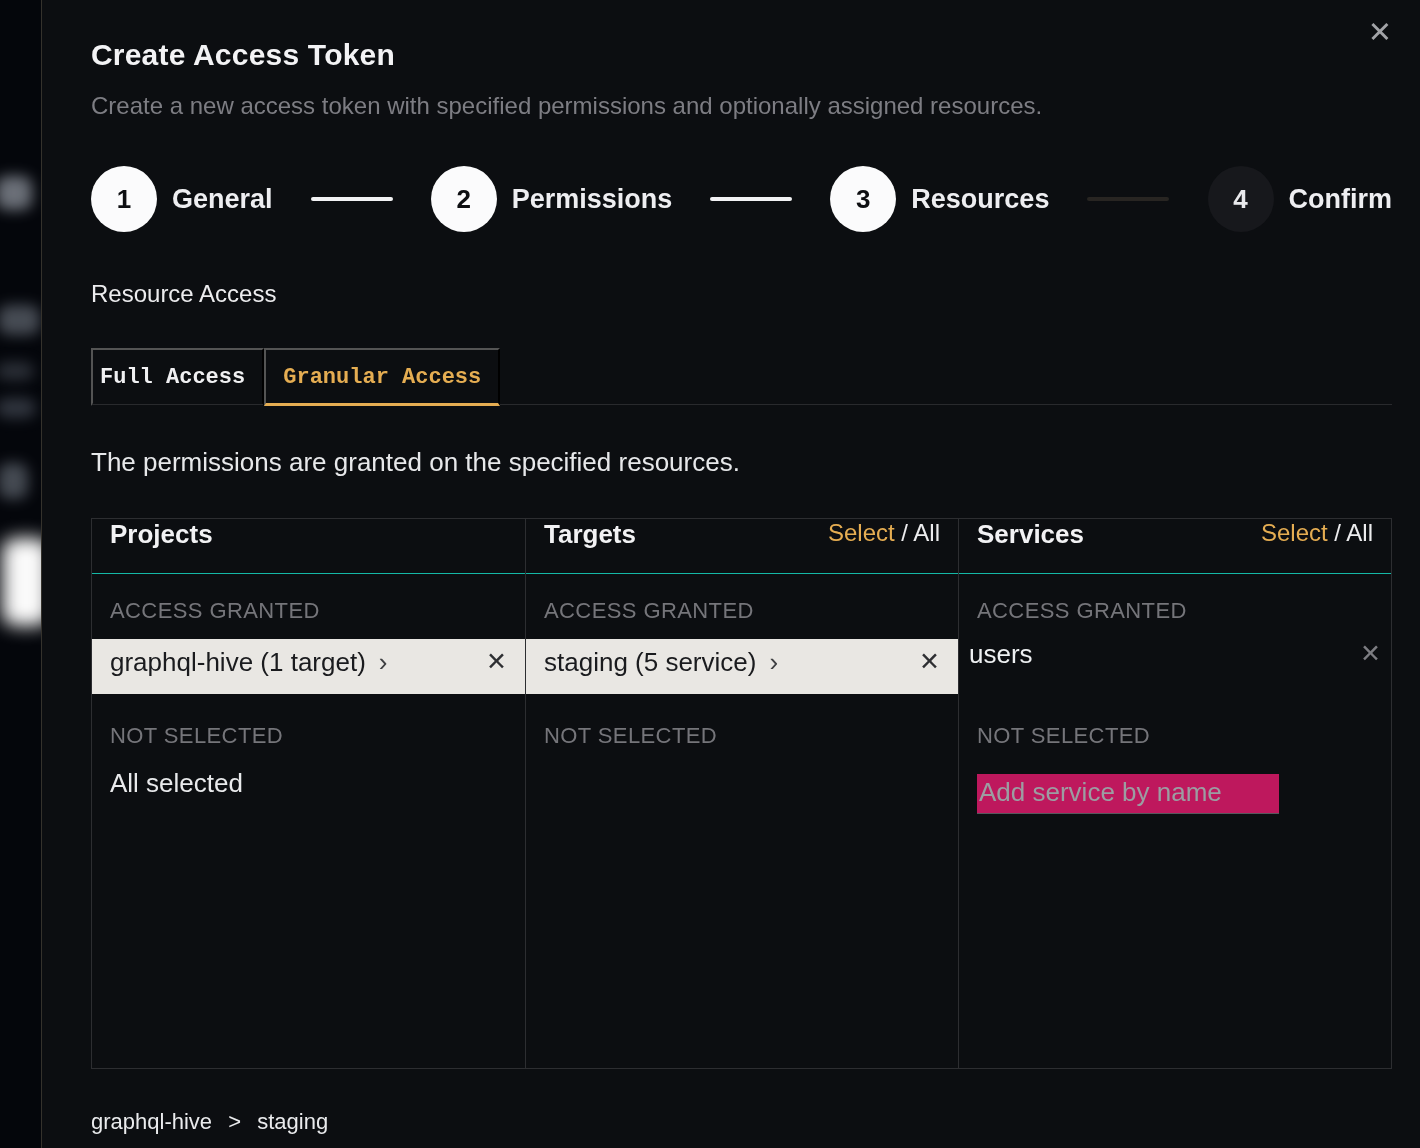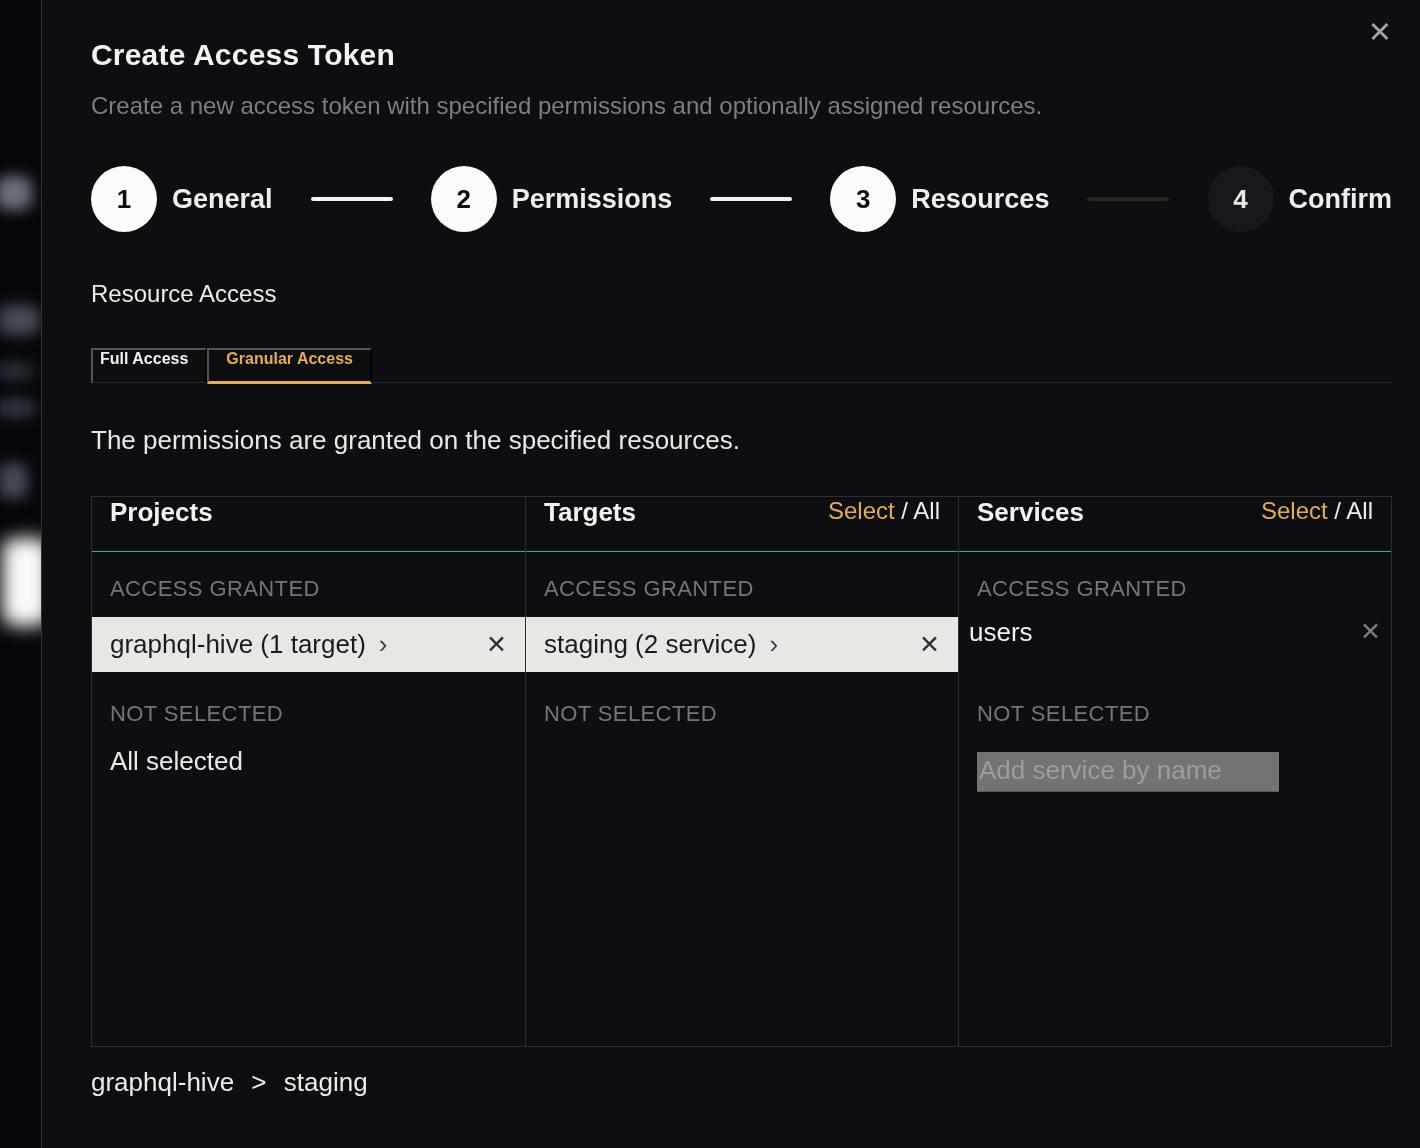--- a/index.html
+++ b/index.html
@@ -51,23 +51,23 @@
   .step-circle.done { background:#fbfbfc; color:#0e0f12; }
   .step-circle.todo { background:#17181c; color:#e9e9ec; }
   .step-label { font-size:27px; font-weight:600; color:#eeeef1; }
   .connector { width:82px; height:4px; border-radius:2px; background:#f2f2f4; }
   .connector.dim { background:#282522; }
 
   
   .section-heading { margin-top:48px; font-size:24px; font-weight:500; color:#ececee; }
   .tabs { margin-top:40px; display:flex; align-items:flex-end; border-bottom:1px solid #292a2d; }
   .tab {
-    padding:0 17px 13px; font-size:16px; font-weight:600; color:#f0f0f2;
+    padding:15px 17px 13px; font-size:22px; font-weight:600; color:#f0f0f2;
     border-bottom:3px solid transparent; margin-bottom:-2px; cursor:pointer; background:none;
-    font-family:Liberation Sans, sans-serif;
+    font-family:Liberation Mono, monospace;
   }
   .tab.first { padding-left:7px; }
   .tab.active { color:#e5ad52; border-bottom-color:#e5ad52; }
   .description { margin-top:42px; font-size:26px; font-weight:400; color:#e7e8ea; }
 
   
   .resource-table {
     margin-top:40px; height:551px;
     border:1px solid #2d2e31;
     display:grid; grid-template-columns:1fr 1fr 1fr;
@@ -78,42 +78,42 @@
     height:55px; border-bottom:1px solid #14b8a6;
     display:flex; align-items:flex-start; justify-content:space-between; padding:0 18px;
   }
   .col-title { font-size:26px; font-weight:700; color:#f2f2f4; }
   .select-all { font-size:24px; color:#ececee; white-space:nowrap; }
   .select-all .sel { color:#e5ad52; cursor:pointer; }
   .select-all .all { color:#ececee; cursor:pointer; }
   .sec-label { margin:24px 18px 0; font-size:22px; font-weight:400; color:#75757a; letter-spacing:.4px; }
   .row-selected {
     margin-top:15px; height:55px; background:#e9e7e3; color:#1a1b1e;
-    display:flex; align-items:center; padding:0 18px; font-size:26px; cursor:pointer;
+    display:flex; align-items:flex-start; padding:8px 18px; font-size:26px; cursor:pointer;
   }
   .row-selected .chev { margin-left:13px; font-size:26px; color:#3f4043; }
   .row-selected .x-btn { margin-left:auto; background:none; border:none; color:#2e2f32; font-size:25px; cursor:pointer; font-family:"DejaVu Sans",sans-serif; }
   .row-plain {
     margin-top:15px; height:55px; display:flex; align-items:flex-start;
     padding:0 10px; font-size:26px; color:#eef0f2; cursor:pointer;
   }
   .row-plain .x-btn { margin-left:auto; background:none; border:none; color:#7d7d82; font-size:25px; cursor:pointer; font-family:"DejaVu Sans",sans-serif; }
   .sec-label.second { margin-top:29px; }
   .note { margin:19px 18px 0; font-size:26px; color:#e9eaec; }
   .pick-list { margin-top:6px; }
   .pick-item { height:56px; display:flex; align-items:center; padding:0 18px; font-size:26px; color:#e9ebee; cursor:pointer; }
   .service-input {
     display:block; margin:25px 18px 0; width:302px; height:40px;
-    background:#737373; border:none; border-bottom:1px solid #57585d;
+    background:#be185d; border:none; border-bottom:1px solid #57585d;
     color:#e9e9ec; font-size:26px; padding:0 8px 2px 2px; font-family:inherit;
   }
   .service-input::placeholder { color:#9c9da2; }
 
   
-  .breadcrumb { margin-top:20px; font-size:26px; color:#eaebed; }
+  .breadcrumb { margin-top:40px; font-size:22px; color:#eaebed; }
   .breadcrumb .sep { margin:0 10px; color:#eaebed; }
 </style>
 </head>
 <body>
 
 <div class="backdrop">
   <div class="blob blob-1"></div>
   <div class="blob blob-2"></div>
   <div class="blob blob-3"></div>
   <div class="blob blob-4"></div>
@@ -179,21 +179,21 @@
       <div class="col-header">
         <span class="col-title">Targets</span>
         <span class="select-all">
           <span class="sel">Select</span>
           <span> <span>/</span> </span>
           <span class="all">All</span>
         </span>
       </div>
       <div class="sec-label">ACCESS GRANTED</div>
       <div class="row-selected">
-        <span>staging (2 service)</span>
+        <span>staging (5 service)</span>
         <span class="chev">›</span>
         <button class="x-btn">✕</button>
       </div>
       <div class="sec-label second">NOT SELECTED</div>
     </div>
 
     <div class="col">
       <div class="col-header">
         <span class="col-title">Services</span>
         <span class="select-all">

